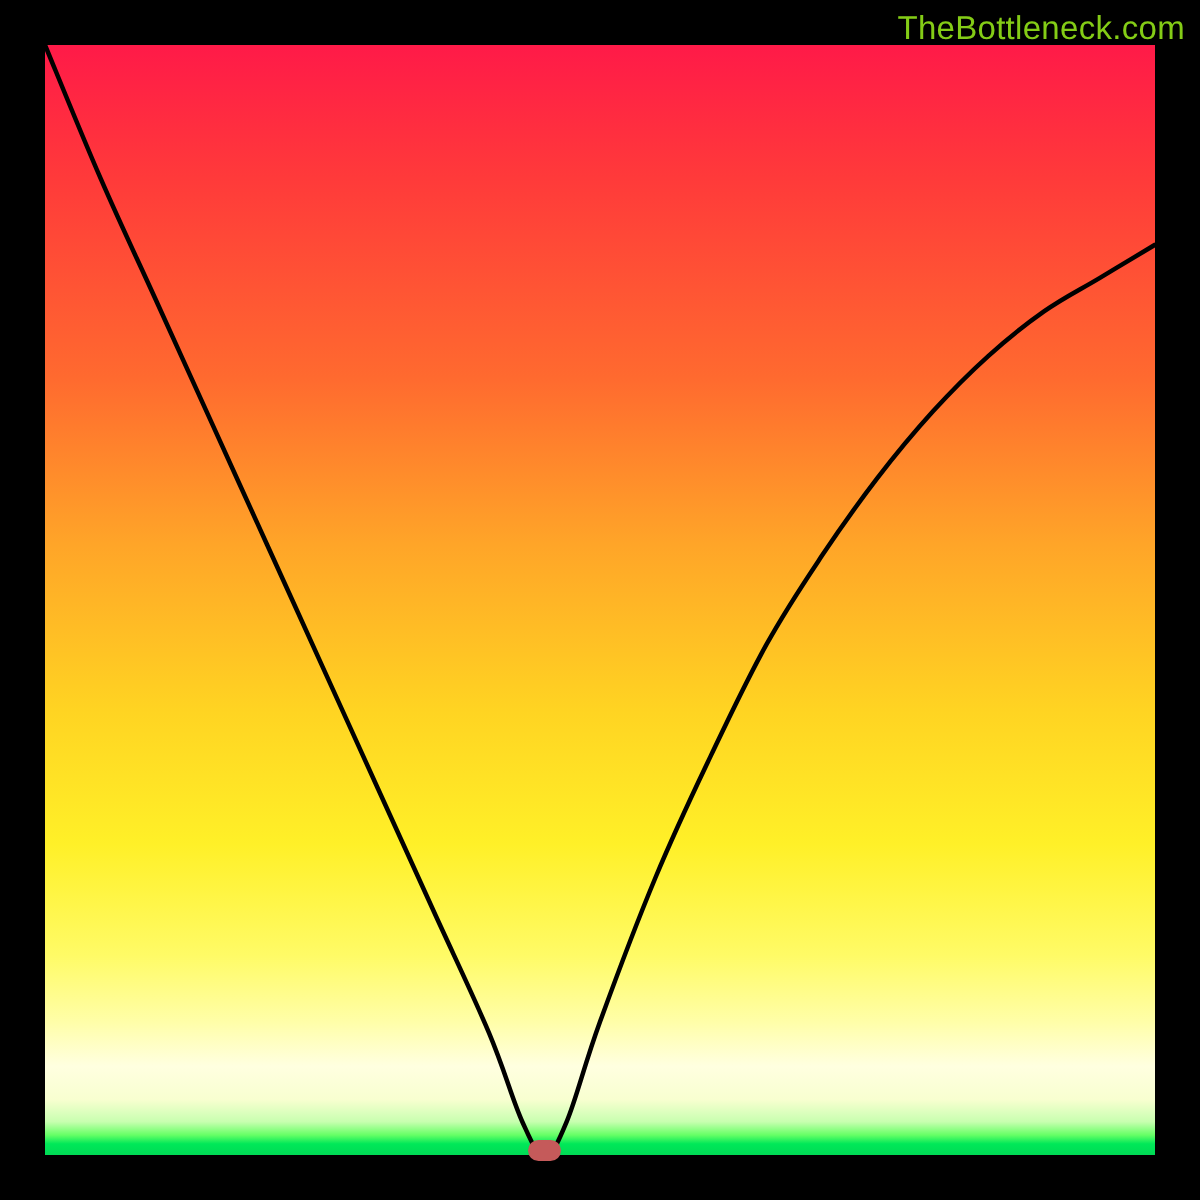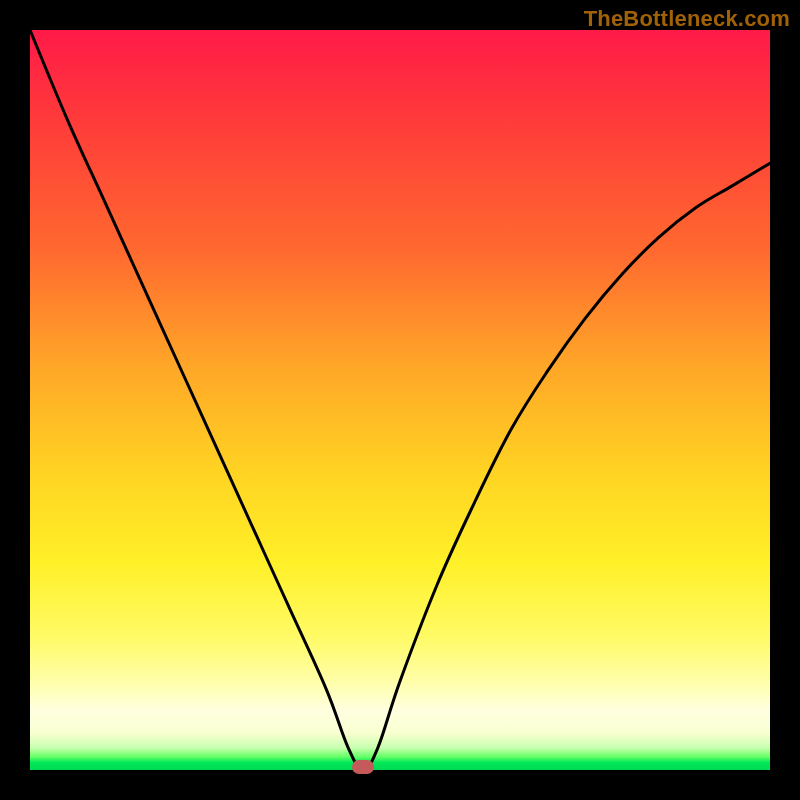--- a/index.html
+++ b/index.html
@@ -39,23 +39,23 @@
       #c8ffb0 97%,
       #66ff66 98.2%,
       #00e858 99%,
       #00da55 100%
     );
   }
   .watermark {
     position: absolute;
     top: 6px;
     right: 10px;
-    color: #a16207;
+    color: #84cc16;
     font-size: 22px;
-    font-weight: 700;
+    font-weight: 400;
     letter-spacing: 0.2px;
     z-index: 5;
   }
   svg.curve {
     position: absolute;
     left: 0;
     top: 0;
   }
   .marker {
     position: absolute;

